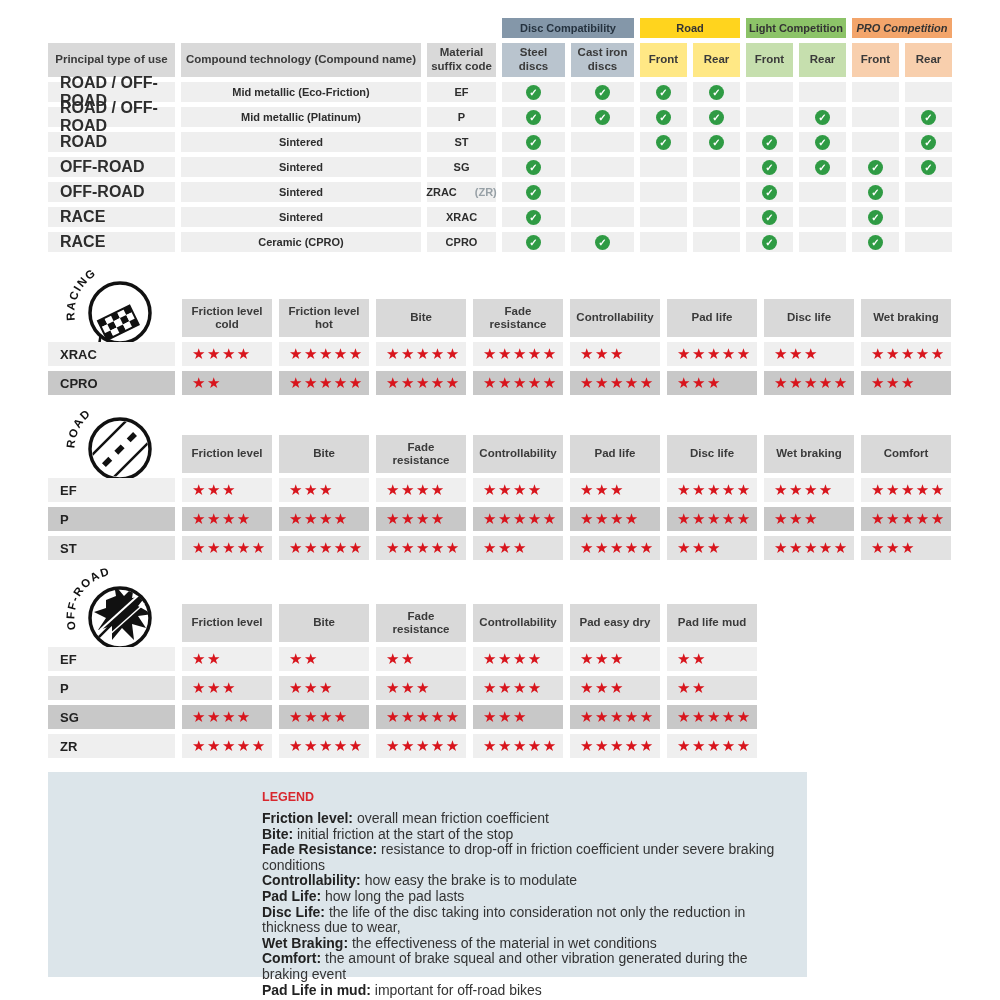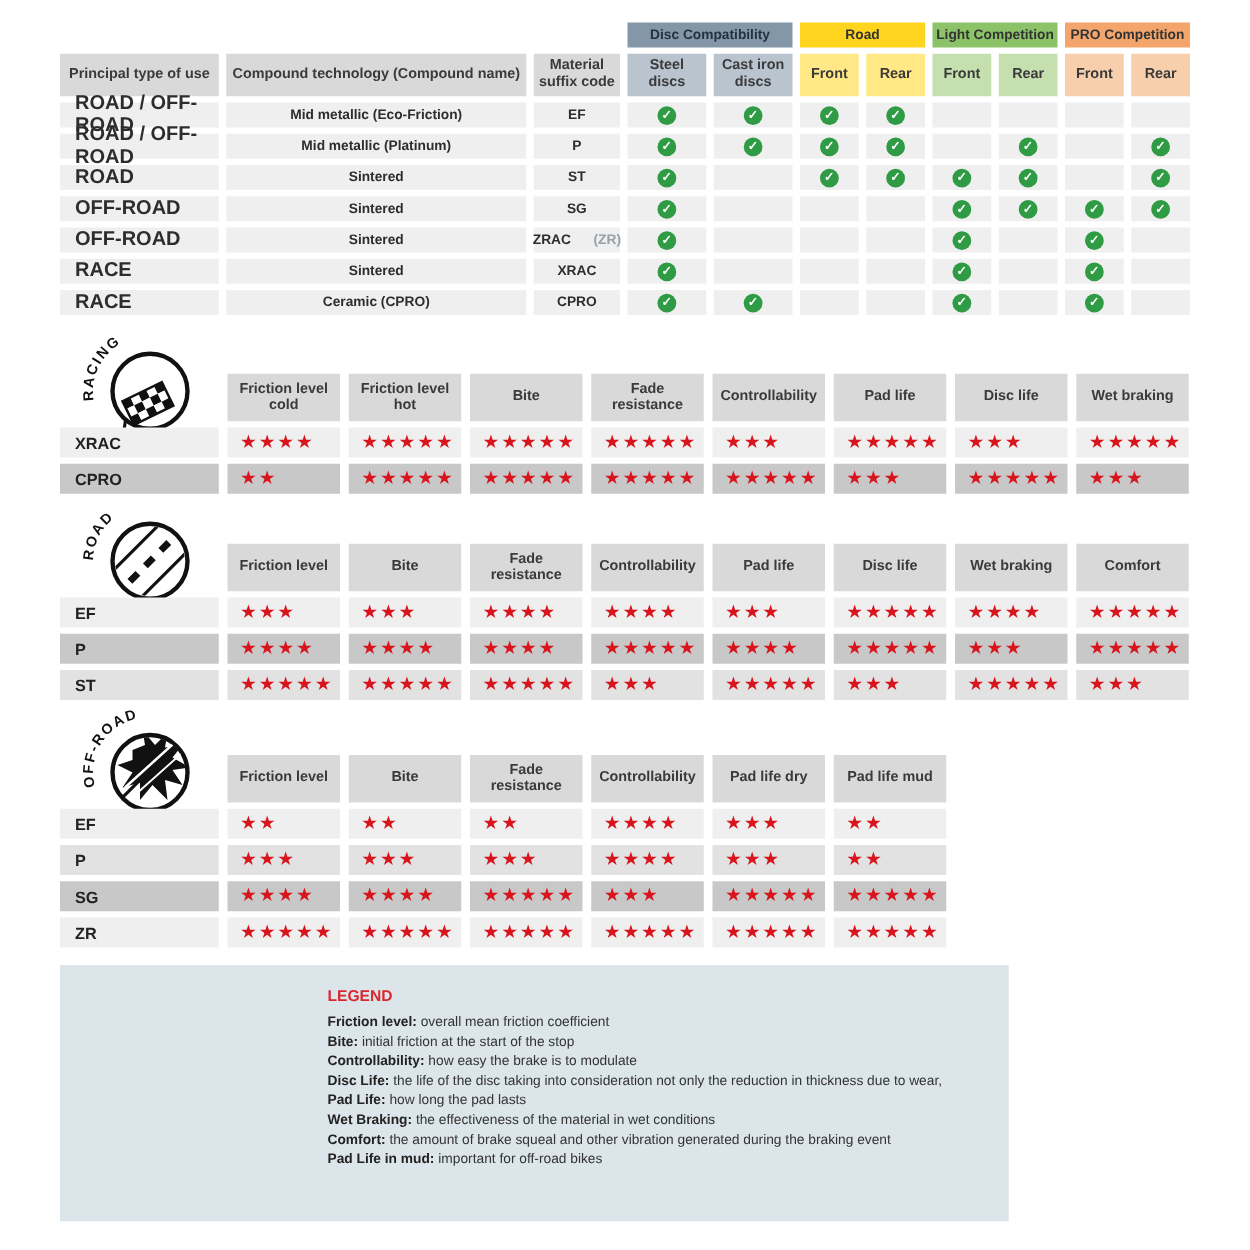--- a/index.html
+++ b/index.html
@@ -61,34 +61,34 @@
 
   .sec-icon { position:absolute; left:58px; top:-48px; width:120px; height:116px; }
   .sec-icon text { font-size:11.5px; font-weight:bold; letter-spacing:1.5px; fill:#111; }
 
   
   .legend-box {
     position:absolute; left:48px; top:772px; width:759px; height:205px;
     background:var(--legend-bg); padding:18px 20px 0 214px;
   }
   .legend-title { color:var(--legend-title); font-size:12.5px; font-weight:bold; margin-bottom:7px; }
-  .legend-line { font-size:11px; color:#333; line-height:15.6px; }
+  .legend-line { font-size:14px; color:#333; line-height:15.6px; }
   .legend-line b { color:#222; }
 </style>
 </head>
 <body>
 
 <div class="page">
 
   <div class="compat-grid" id="compat-grid">
       <div class="cell gh ghspacer"></div>
       <div class="cell gh disc" style="background: rgb(132, 151, 169); grid-column: span 2;">Disc Compatibility</div>
       <div class="cell gh" style="background: rgb(255, 212, 30); grid-column: span 2;">Road</div>
       <div class="cell gh" style="background: rgb(140, 195, 104); grid-column: span 2;">Light Competition</div>
-      <div class="cell gh" style="background: rgb(243, 165, 107); grid-column: span 2;">PRO Competition</div>
+      <div class="cell gh" style="background: rgb(243, 165, 107); grid-column: span 2; font-style: italic;">PRO Competition</div>
       <div class="cell colh">Principal type of use</div>
       <div class="cell colh">Compound technology (Compound name)</div>
       <div class="cell colh">Material suffix code</div>
       <div class="cell colh" style="background: rgb(185, 196, 206);">Steel discs</div>
       <div class="cell colh" style="background: rgb(185, 196, 206);">Cast iron discs</div>
       <div class="cell colh" style="background: rgb(255, 232, 133);">Front</div>
       <div class="cell colh" style="background: rgb(255, 232, 133);">Rear</div>
       <div class="cell colh" style="background: rgb(198, 223, 174);">Front</div>
       <div class="cell colh" style="background: rgb(198, 223, 174);">Rear</div>
       <div class="cell colh" style="background: rgb(248, 207, 173);">Front</div>
@@ -444,21 +444,21 @@
         <line x1="42" y1="74" x2="84" y2="36" stroke="#fff" stroke-width="2"></line>
         <line x1="50" y1="80" x2="88" y2="46" stroke="#fff" stroke-width="1.5"></line>
       </g>
     </svg>
     <div class="rate-grid" id="rt-offroad" style="grid-template-columns: 127px repeat(6, 90px);">
         <div class="hcell spacer"></div>
         <div class="hcell">Friction level</div>
         <div class="hcell">Bite</div>
         <div class="hcell">Fade resistance</div>
         <div class="hcell">Controllability</div>
-        <div class="hcell">Pad life dry</div>
+        <div class="hcell">Pad easy dry</div>
         <div class="hcell">Pad life mud</div>
         <div class="lcell shade-light">EF</div>
         <div class="scell shade-light">
           <span class="stars">★★</span>
         </div>
         <div class="scell shade-light">
           <span class="stars">★★</span>
         </div>
         <div class="scell shade-light">
           <span class="stars">★★</span>
@@ -530,22 +530,23 @@
           <span class="stars">★★★★★</span>
         </div>
       </div>
   </section>
 
   <div class="legend-box">
     <div class="legend-title">LEGEND</div>
     <div id="legend-lines">
         <div class="legend-line"><b>Friction level: </b>overall mean friction coefficient</div>
         <div class="legend-line"><b>Bite: </b>initial friction at the start of the stop</div>
+        <div class="legend-line"><b>Fade Resistance: </b>resistance to drop-off in friction coefficient under severe braking conditions</div>
         <div class="legend-line"><b>Controllability: </b>how easy the brake is to modulate</div>
+        <div class="legend-line"><b>Pad Life: </b>how long the pad lasts</div>
         <div class="legend-line"><b>Disc Life: </b>the life of the disc taking into consideration not only the reduction in thickness due to wear,</div>
-        <div class="legend-line"><b>Pad Life: </b>how long the pad lasts</div>
         <div class="legend-line"><b>Wet Braking: </b>the effectiveness of the material in wet conditions</div>
         <div class="legend-line"><b>Comfort: </b>the amount of brake squeal and other vibration generated during the braking event</div>
         <div class="legend-line"><b>Pad Life in mud: </b>important for off-road bikes</div>
       </div>
   </div>
 
 </div>
 
 </body></html>

